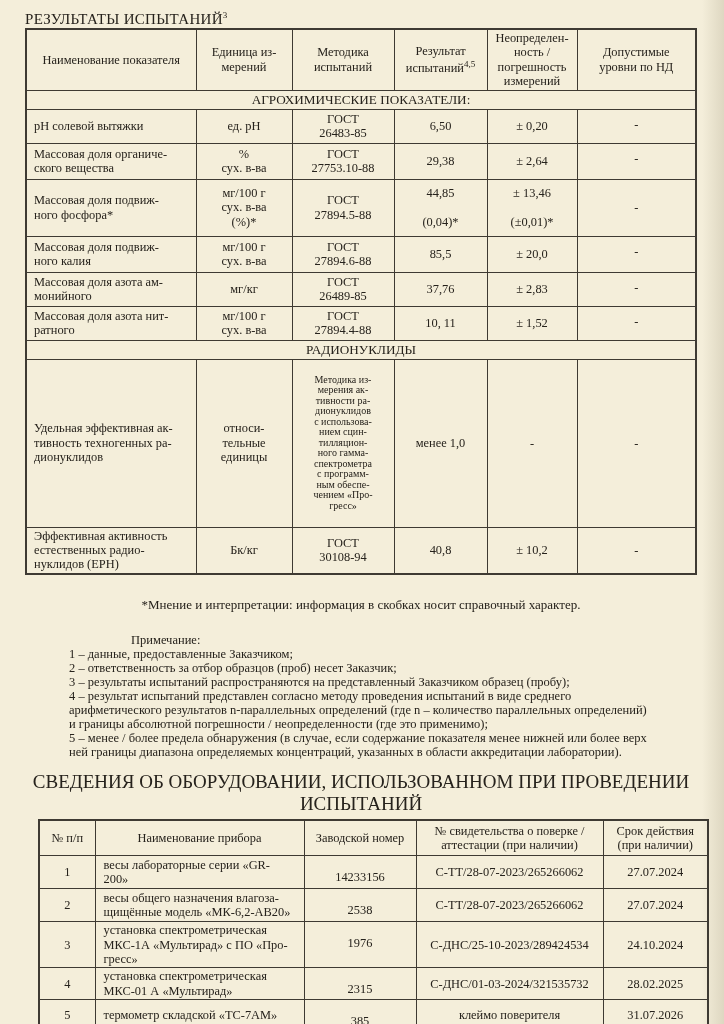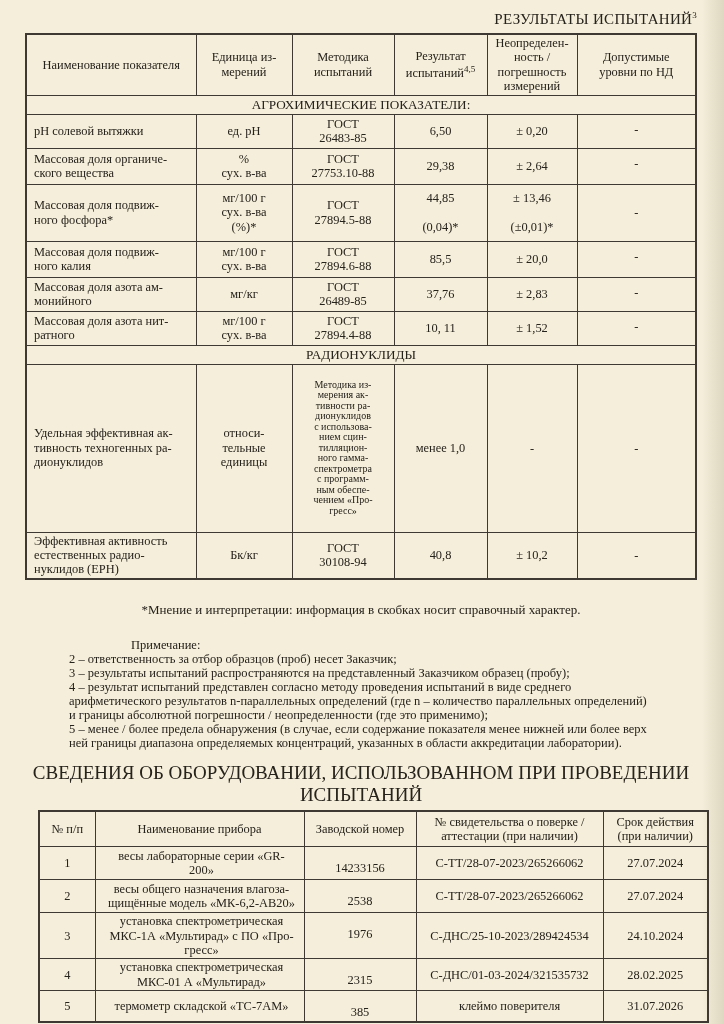--- a/index.html
+++ b/index.html
@@ -6,21 +6,21 @@
   body {
     width: 724px; height: 1024px; overflow: hidden;
     background:
       linear-gradient(to left, rgba(120,110,80,0.18), rgba(120,110,80,0) 22px),
       var(--page-bg, #f4eeda);
     color: var(--text, #26221c);
     font-family: "Liberation Serif", "DejaVu Serif", serif;
   }
   .page { padding: 10px 27px 0 25px; box-sizing: border-box; }
 
-  .title { text-align: right; font-size: 15px; letter-spacing: .3px; margin-bottom: 5px; }
+  .title { text-align: left; font-size: 15px; letter-spacing: .3px; }
   .title sup, th sup { font-size: 9px; }
 
   table { border-collapse: collapse; table-layout: fixed; }
   table.results { width: 670px; font-size: 12.4px; border: 2px solid var(--border, #3e3a33); }
   table.eq      { width: 669px; font-size: 12.4px; border: 2px solid var(--border, #3e3a33); margin-left: 13px; }
   th, td {
     border: 1.5px solid var(--border, #3e3a33);
     padding: 1px 4px; text-align: center; vertical-align: middle;
     white-space: pre-line; line-height: 1.16; font-weight: normal;
     overflow: hidden;
@@ -36,21 +36,21 @@
   tr.rh7 { height: 168px; } tr.rh8 { height: 46px; padding-left: 28px; }
 
   .footnote { text-align: center; font-size: 13px; margin-top: 22px; }
 
   .notes { margin: 20px 0 0 44px; width: 636px; font-size: 12.5px; line-height: 1.12; }
   .notes .lbl { margin-left: 62px; }
   .notes .item { white-space: pre-line; }
 
   .eq-title { text-align: center; font-size: 19px; margin: 12px 0 4px 0; }
   .eq tr.hdr { height: 36px; }
-  .eq td.device { text-align: center; padding-left: 8px; }
+  .eq td.device { text-align: left; padding-left: 8px; }
   .eq td.serial { vertical-align: top; padding-top: 14px; }
   tr.eh1 { height: 33px; } tr.eh2 { height: 33px; } tr.eh3 { height: 46px; }
   tr.eh4 { height: 31px; } tr.eh5 { height: 24px; }
 
   .footer-line { text-align: center; font-size: 12.6px; margin-top: 10px; }
   .doc-code { text-align: right; font-size: 13.5px; font-weight: bold; margin: 3px 2px 0 0; }
 </style>
 </head>
 <body>
 
@@ -192,20 +192,21 @@
       <td>± 10,2</td>
       <td class="allowed va-mid">-</td>
     </tr>
   </tbody>
     </table>
 
   <div class="footnote">*Мнение и интерпретации: информация в скобках носит справочный характер.</div>
 
   <div class="notes">
     <div class="lbl">Примечание:</div>
+    <div class="item">1 – данные, предоставленные Заказчиком;</div>
     <div class="item">2 – ответственность за отбор образцов (проб) несет Заказчик;</div>
     <div class="item">3 – результаты испытаний распространяются на представленный Заказчиком образец (пробу);</div>
     <div class="item">4 – результат испытаний представлен согласно методу проведения испытаний в виде среднего
 арифметического результатов n-параллельных определений (где n – количество параллельных определений)
 и границы абсолютной погрешности / неопределенности (где это применимо);</div>
     <div class="item">5 – менее / более предела обнаружения (в случае, если содержание показателя менее нижней или более верх
 ней границы диапазона определяемых концентраций, указанных в области аккредитации лаборатории).</div>
   </div>
 
   <div class="eq-title">СВЕДЕНИЯ ОБ ОБОРУДОВАНИИ, ИСПОЛЬЗОВАННОМ ПРИ ПРОВЕДЕНИИ ИСПЫТАНИЙ</div>

